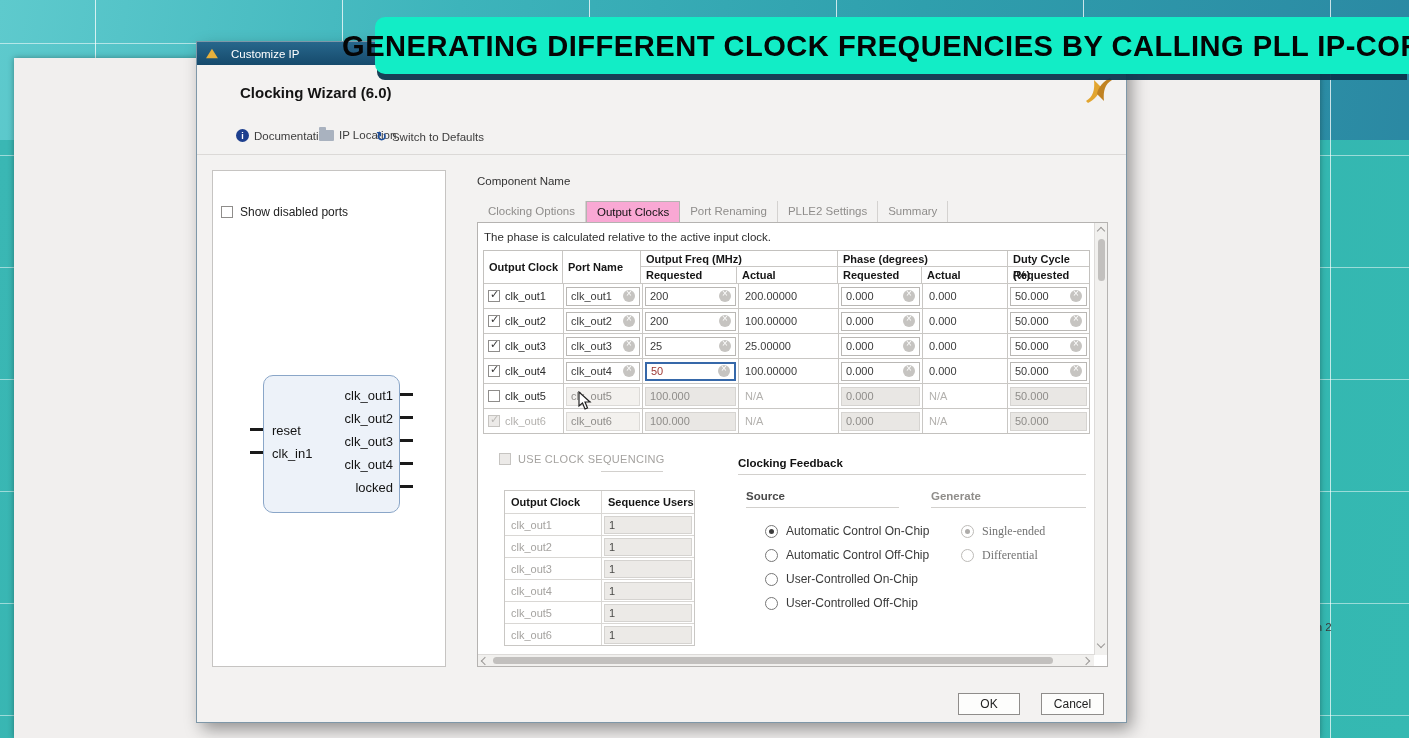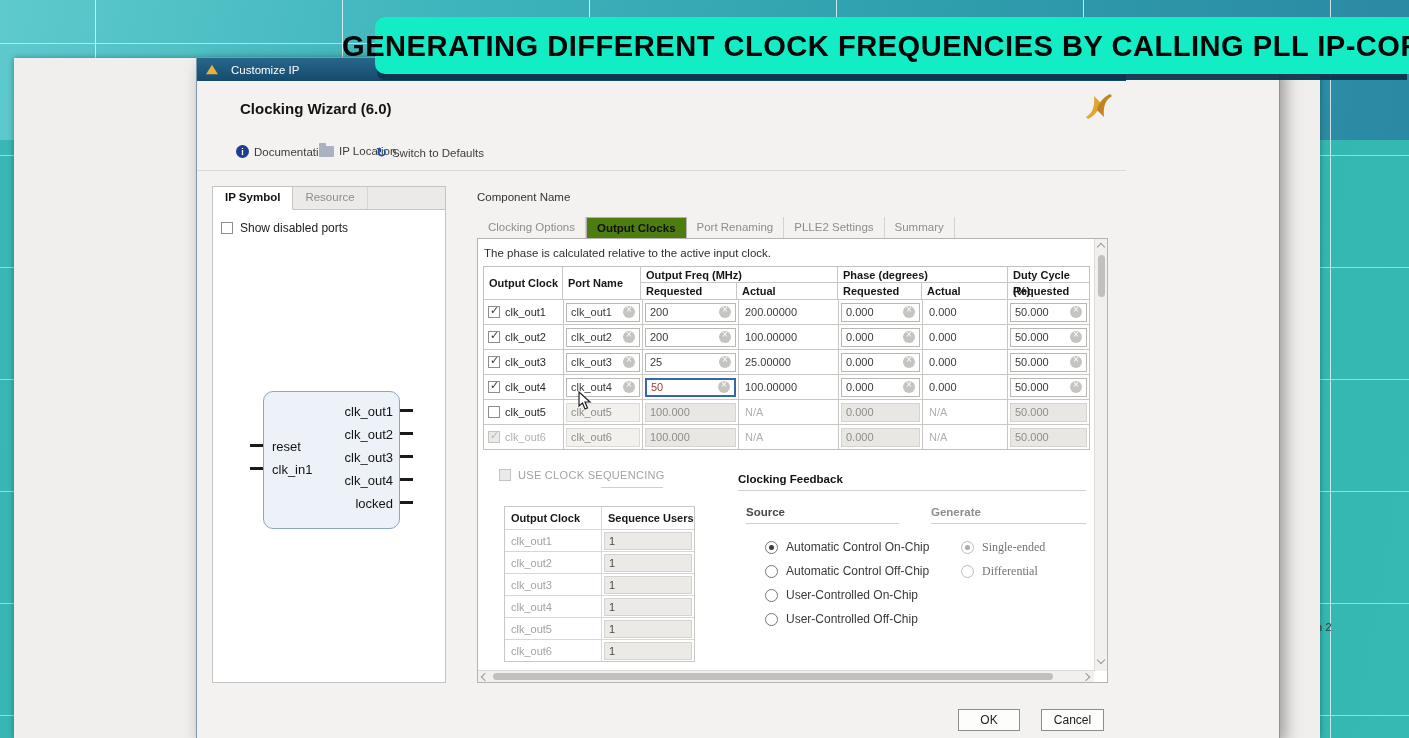--- a/index.html
+++ b/index.html
@@ -83,21 +83,21 @@
                border-bottom:1px solid #d9d7d5; font-size:11px; color:#333; }
   .rp-sel { position:absolute; left:1128px; top:352px; width:192px; height:20px; background:#cddff7;
             font-size:11px; color:#333; }
   .rp-band { position:absolute; left:1128px; width:192px; background:#eceae8;
              border-top:1px solid #d9d7d5; border-bottom:1px solid #d9d7d5; }
   .rp-text { position:absolute; font-size:11.5px; color:#3a3a3a; white-space:nowrap; }
   .sb-thumb { position:absolute; background:#c2c0be; border-radius:4px; }
   .sb-track-v { position:absolute; background:#f4f3f1; }
 
   
-  .dialog { position:absolute; left:197px; top:58px; width:1082px; height:680px; background:#f3f2f1;
+  .dialog { position:absolute; left:197px; top:42px; width:929px; height:680px; background:#f3f2f1;
             z-index:10; box-shadow:0 0 0 1px #7e97a8, 5px 7px 16px rgba(0,0,0,.4); }
   .dlg-title { position:absolute; left:0; top:0; width:929px; height:23px;
                background:linear-gradient(180deg,#27678c,#164a6c); display:flex; align-items:center;
                padding-left:8px; color:#fff; font-size:11.5px; gap:6px; }
   .dlg-title .vlogo { border-bottom-color:#e7b13c; transform:scale(.85); }
   .dlg-heading { position:absolute; left:43px; top:42px; font-size:15px; font-weight:bold; color:#141414; }
   .xlogo { position:absolute; left:884px; top:34px; }
   .links { position:absolute; left:39px; top:87px; height:16px; font-size:11.5px; color:#3d3d3d; }
   .links .lk { position:absolute; display:flex; gap:5px; align-items:center; white-space:nowrap; }
   .info-ic { width:13px; height:13px; border-radius:50%; background:#1d3f8e; color:#fff; font-size:9px;
@@ -129,21 +129,21 @@
   
   .comp-label { position:absolute; left:280px; top:133px; font-size:11.5px; color:#333; }
   .comp-field { position:absolute; left:363px; top:130px; width:545px; height:20px; background:#fff;
                 border:1px solid #b5b3b1; display:flex; align-items:center; padding:0 5px;
                 font-size:11.5px; color:#333; }
   .clr { width:12px; height:12px; border-radius:50%; background:#c6c4c1; position:relative;
          flex:0 0 12px; margin-left:auto; }
   .clr::before { content:"×"; position:absolute; left:3px; top:-2px; color:#fff; font-size:10px; }
   .dtabs { position:absolute; left:281px; top:159px; height:22px; display:flex; font-size:11.5px; }
   .dtab { padding:4px 10px 0 10px; color:#8f8d8b; border-right:1px solid #d4d2d0; white-space:nowrap; }
-  .dtab.active { background:#4d7c0f; color:#111; font-weight:bold; border:1px solid #b5b3b1;
+  .dtab.active { background:#f9a8d4; color:#111; font-weight:normal; border:1px solid #b5b3b1;
                  border-bottom:none; }
   .content { position:absolute; left:280px; top:180px; width:631px; height:445px; background:#fff;
              border:1px solid #b5b3b1; }
 
   
   .vsb { position:absolute; right:0; top:0; width:13px; height:432px; background:#f1f0ee;
          border-left:1px solid #dddbd9; }
   .hsb { position:absolute; left:0; bottom:0; height:12px; width:616px; background:#f1f0ee;
          border-top:1px solid #dddbd9; }
 
@@ -394,24 +394,20 @@
         <span>IP Location</span>
       </span>
       <span class="lk" style="left:140px">
         <span class="refresh-ic">↻</span>
         <span>Switch to Defaults</span>
       </span>
     </div>
     <div class="dlg-sep"></div>
 
     <div class="lpanel">
-      <div class="ltabs">
-        <span class="ltab active">IP Symbol</span>
-        <span class="ltab">Resource</span>
-      </div>
       <div class="showports">
         <span class="cbx"></span>
         <span>Show disabled ports</span>
       </div>
       <div class="ipsym">
         <span class="pr" style="top:12px">clk_out1</span>
         <span class="pr" style="top:35px">clk_out2</span>
         <span class="pr" style="top:58px">clk_out3</span>
         <span class="pr" style="top:81px">clk_out4</span>
         <span class="pr" style="top:104px">locked</span>

